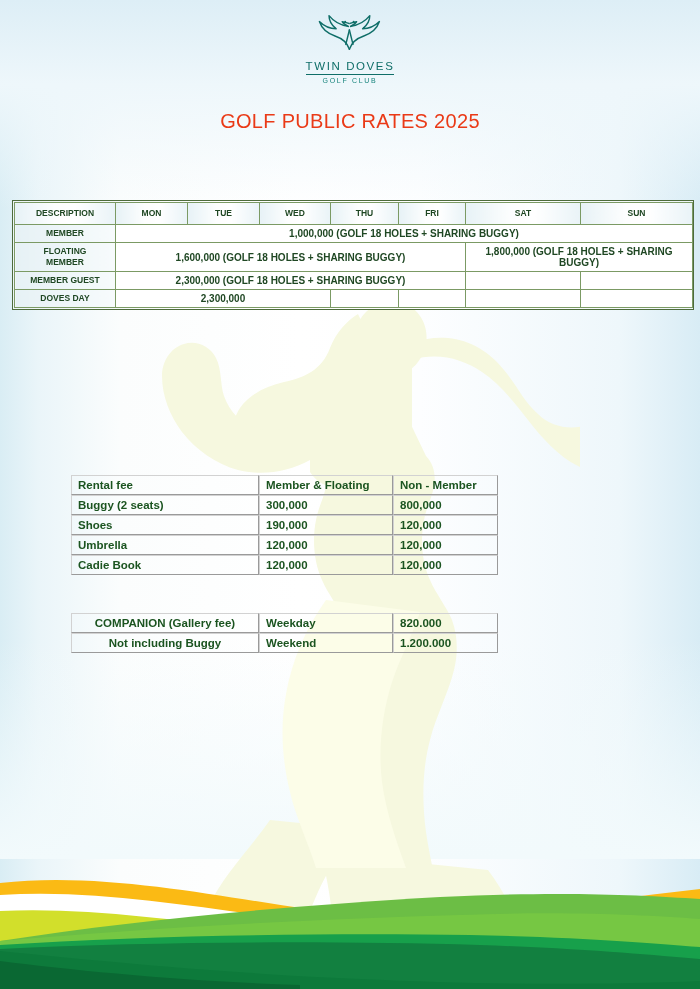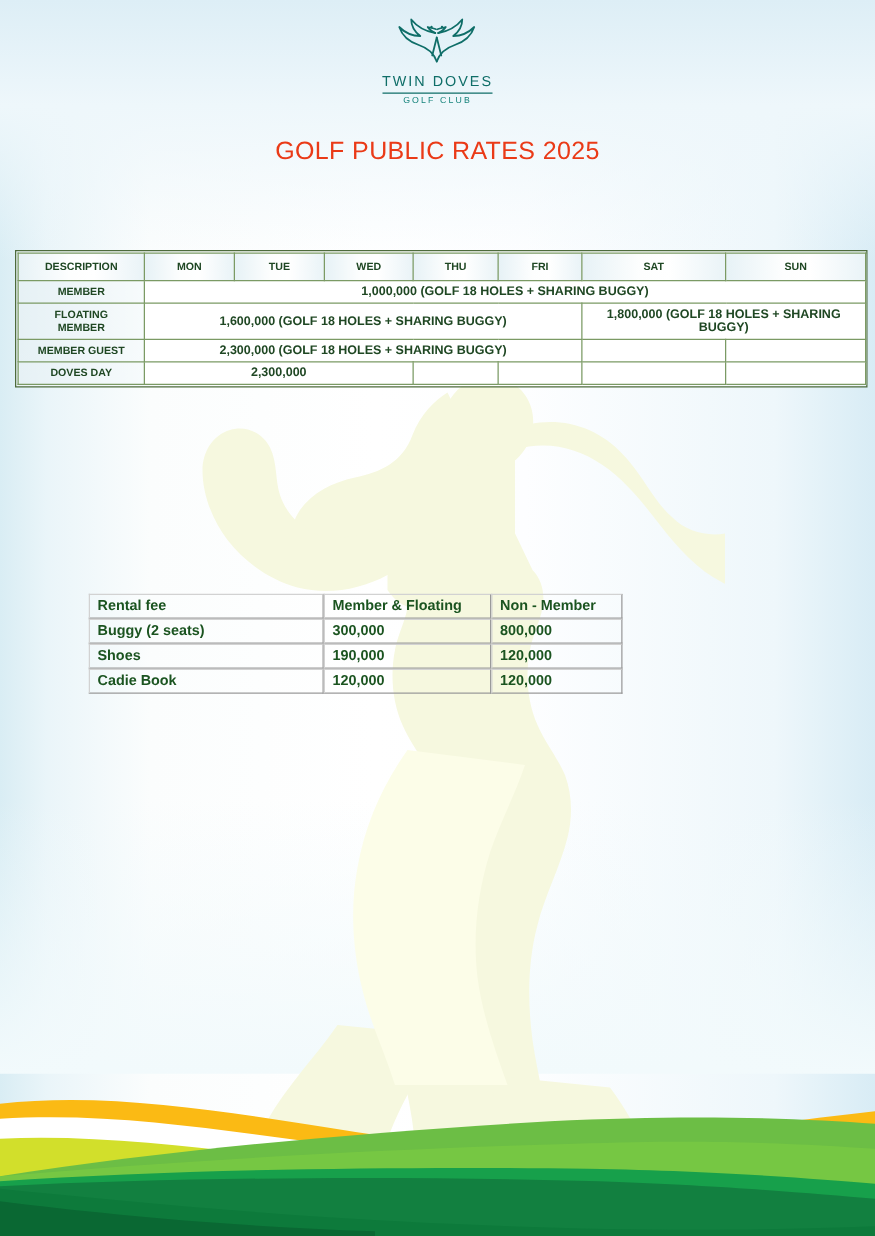--- a/index.html
+++ b/index.html
@@ -358,23 +358,44 @@
             <td>Buggy (2 seats)</td>
             <td>300,000</td>
             <td>800,000</td>
           </tr>
           <tr>
             <td>Shoes</td>
             <td>190,000</td>
             <td>120,000</td>
           </tr>
           <tr>
+            <td>Umbrella</td>
+            <td>120,000</td>
+            <td>120,000</td>
+          </tr>
+          <tr>
             <td>Cadie Book</td>
             <td>120,000</td>
             <td>120,000</td>
           </tr>
         </tbody>
       </table>
     </div>
 
+    <div class="companion-wrap">
+      <table class="companion">
+        <tbody>
+          <tr>
+            <td class="label">COMPANION (Gallery fee)</td>
+            <td class="period">Weekday</td>
+            <td class="price">820.000</td>
+          </tr>
+          <tr>
+            <td class="label">Not including Buggy</td>
+            <td class="period">Weekend</td>
+            <td class="price">1.200.000</td>
+          </tr>
+        </tbody>
+      </table>
+    </div>
 
   </div>
 </div>
 
 </body></html>

